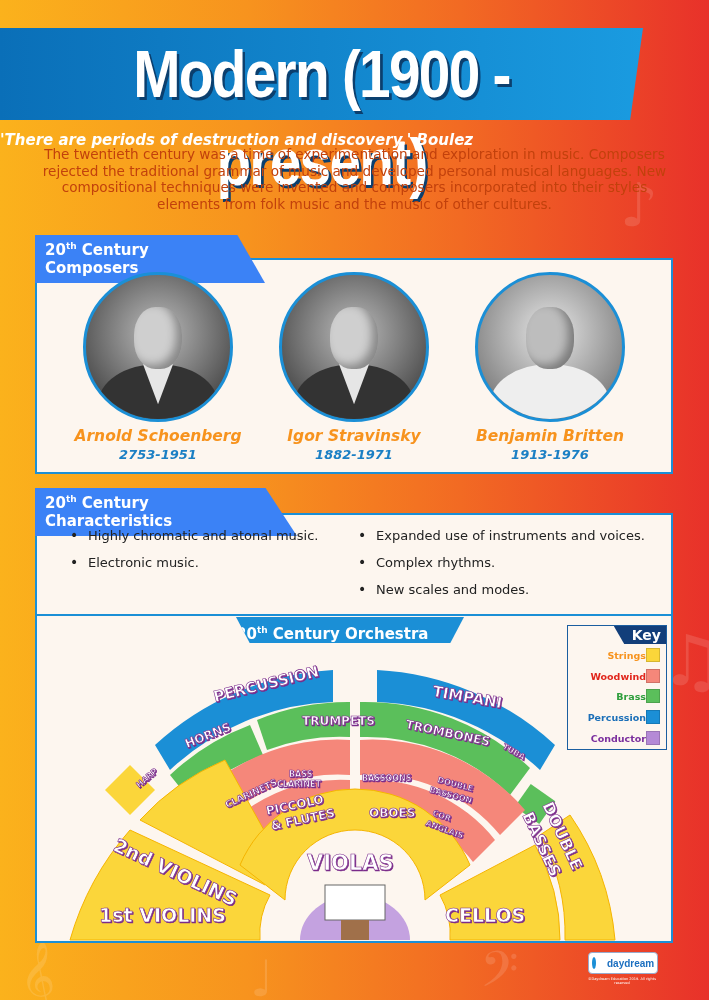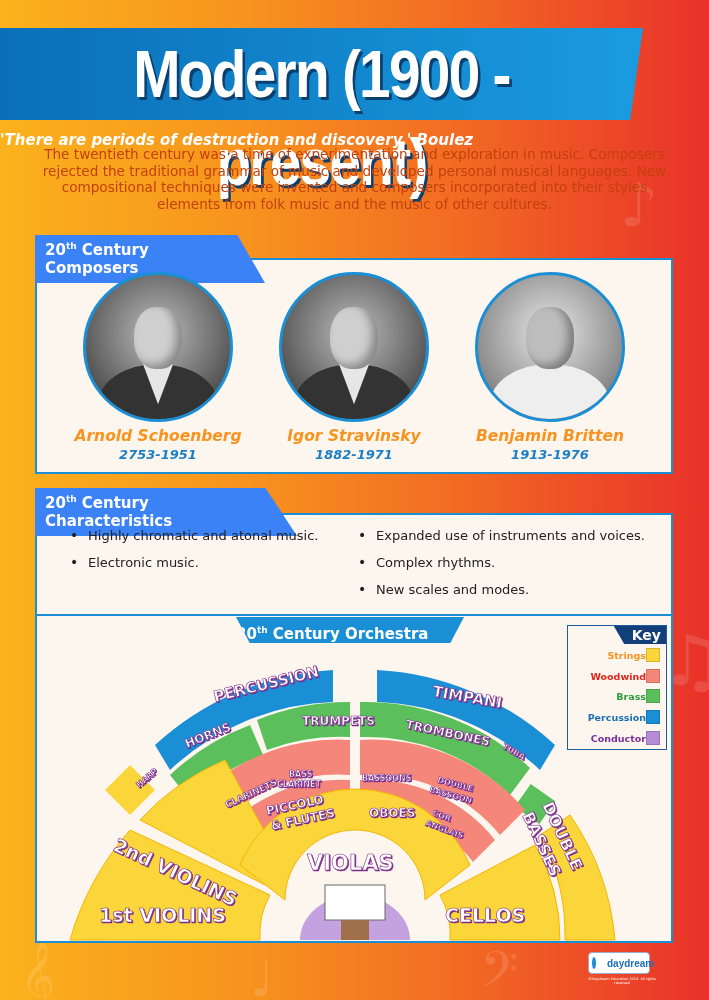--- a/index.html
+++ b/index.html
@@ -31,21 +31,21 @@
 .chars{position:absolute;font-size:13px;color:#222}
 .chars li{list-style:none;position:relative;padding-left:22px;margin-bottom:12px}
 .chars li:before{content:"•";position:absolute;left:4px;top:-1px;font-size:14px}
 .key{position:absolute;left:567px;top:625px;width:100px;height:125px;background:#fdf6ef;border:1px solid #1b5ea0}
 .key-title{position:absolute;right:0;top:0;background:#123e7a;color:#fff;font-weight:700;font-size:14px;padding:1px 5px 1px 18px;clip-path:polygon(0 0,100% 0,100% 100%,20% 100%)}
 .key-row{position:absolute;right:6px;display:flex;align-items:center;font-weight:700;font-size:9.5px}
 .key-sw{width:14px;height:14px;border:1px solid rgba(0,0,0,.15)}
 .orch-tab{position:absolute;left:236px;top:617px;width:228px;height:26px;background:#1b8fd6;color:#fff;font-weight:700;font-size:15px;text-align:left;line-height:26px;clip-path:polygon(0 0,100% 0,94% 100%,6% 100%)}
 .orch-tab sup{font-size:9px}
 svg text{font-family:"DejaVu Sans",sans-serif;font-weight:700}
-.logo{position:absolute;left:588px;top:952px;width:62px;height:22px;background:#fff;border-radius:4px;border:1px solid #9ac;display:flex;align-items:center;gap:11px;padding:0 3px}
+.logo{position:absolute;left:588px;top:952px;width:70px;height:22px;background:#fff;border-radius:4px;border:1px solid #9ac;display:flex;align-items:center;gap:11px;padding:0 3px}
 .logo-mark{width:14px;height:12px;border-radius:50%;background:#f7931e;border:2px solid #1b8fd6}
 .logo-text{color:#1b6fc0;font-weight:700;font-size:10px;font-family:"Liberation Sans",sans-serif}
 .copyright{position:absolute;left:582px;top:977px;width:80px;font-size:3.5px;color:#fff;text-align:center}
 </style>
 </head>
 <body>
 
 <div class="bgnote" style="left:620px;top:170px;font-size:60px">♪</div>
 <div class="bgnote" style="left:660px;top:620px;font-size:70px">♫</div>
 <div class="bgnote" style="left:20px;top:940px;font-size:60px">𝄞</div>

